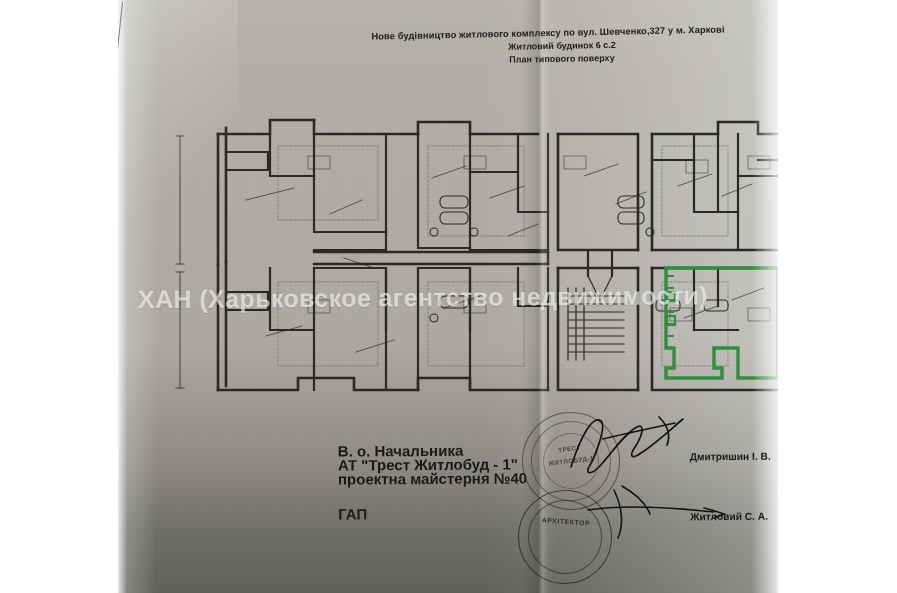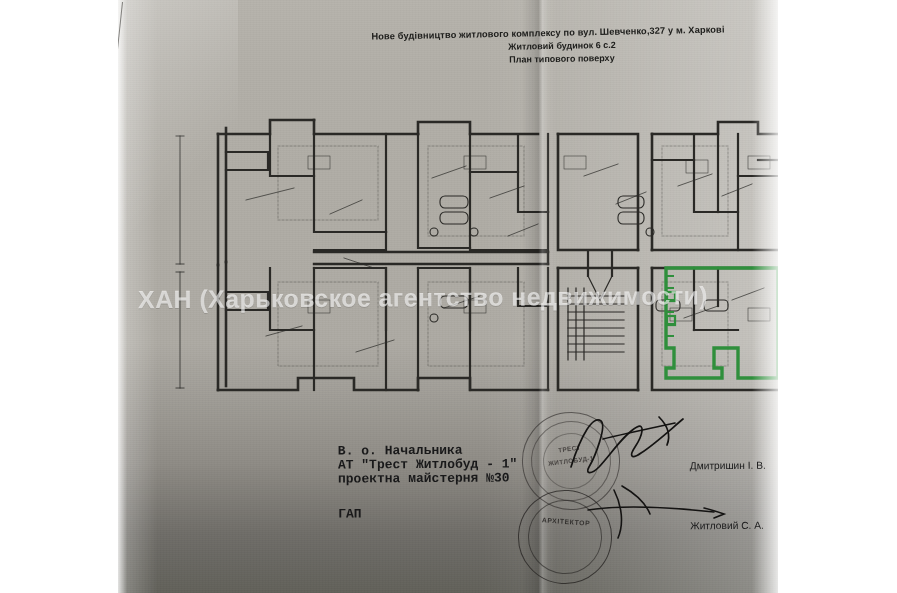--- a/index.html
+++ b/index.html
@@ -57,26 +57,26 @@
 
   
   #wm{position:absolute;left:20px;top:283px;width:640px;
       font-size:25px;font-weight:bold;letter-spacing:.4px;white-space:nowrap;
       color:rgba(255,255,255,.62);
       text-shadow:0 1px 0 rgba(0,0,0,.12);
       transform:rotate(-0.4deg);pointer-events:none;}
 
   
   #sigL{position:absolute;left:220px;top:444px;color:#19191a;
-        font-size:13px;font-weight:bold;line-height:14.2px;
-        transform:rotate(-0.35deg);font-family:Liberation Mono, monospace;}
+        font-size:15px;font-weight:bold;line-height:14.2px;
+        transform:rotate(-0.35deg);}
   #sigGap{height:20px;}
   #sigR{position:absolute;left:572px;top:450px;color:#19191a;
-        font-size:10.2px;font-weight:normal;line-height:14px;
-        transform:rotate(-0.45deg);margin-top:9px;}
+        font-size:10.2px;font-weight:bold;line-height:14px;
+        transform:rotate(-0.45deg);}
   #sigR .n2{margin-top:46px;display:block;}
 
   
   .stamp{position:absolute;border-radius:50%;}
   #stamp1{left:404px;top:412px;width:96px;height:96px;
     border:1.6px solid rgba(45,42,40,.62);
     transform:rotate(-7deg);}
   #stamp1 .inner{position:absolute;left:8px;top:8px;right:8px;bottom:8px;
     border:1.1px solid rgba(45,42,40,.5);border-radius:50%;}
   #stamp1 .core{position:absolute;left:20px;top:20px;right:20px;bottom:20px;
@@ -283,21 +283,21 @@
       <span class="l1">Нове будівництво житлового комплексу по вул. Шевченко,327 у м. Харкові</span>
       <span class="l2">Житловий будинок 6 с.2</span>
       <span class="l3">План типового поверху</span>
     </div>
 
     <div id="wm">ХАН (Харьковское агентство недвижимости)</div>
 
     <div id="sigL">
       <div>В. о. Начальника</div>
       <div>АТ "Трест Житлобуд - 1"</div>
-      <div>проектна майстерня №30</div>
+      <div>проектна майстерня №40</div>
       <div id="sigGap"></div>
       <div>ГАП</div>
     </div>
 
     <div id="sigR">
       <span class="n1">Дмитришин І. В.</span>
       <span class="n2">Житловий С. А.</span>
     </div>
 
     <div class="stamp" id="stamp1">

